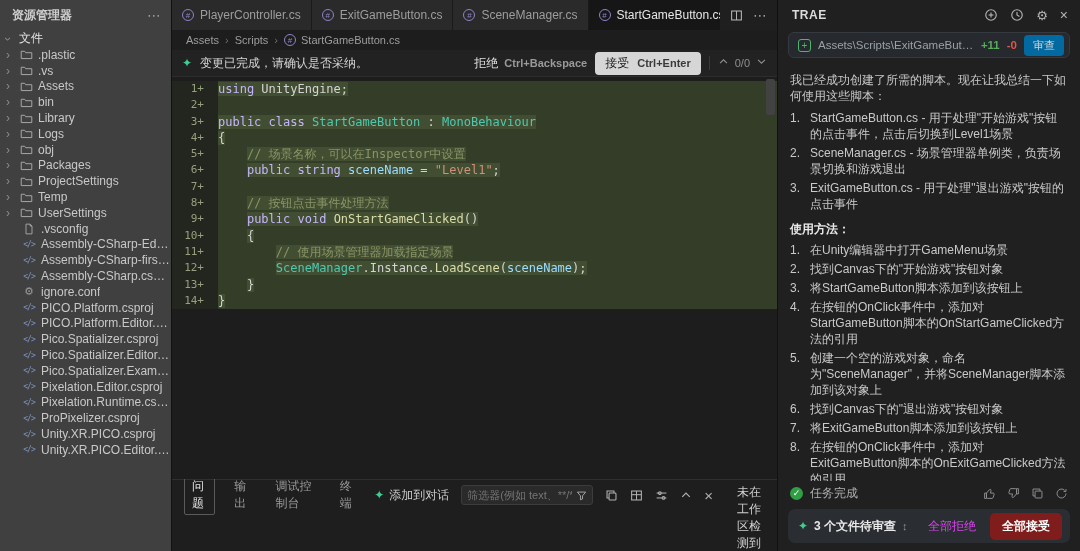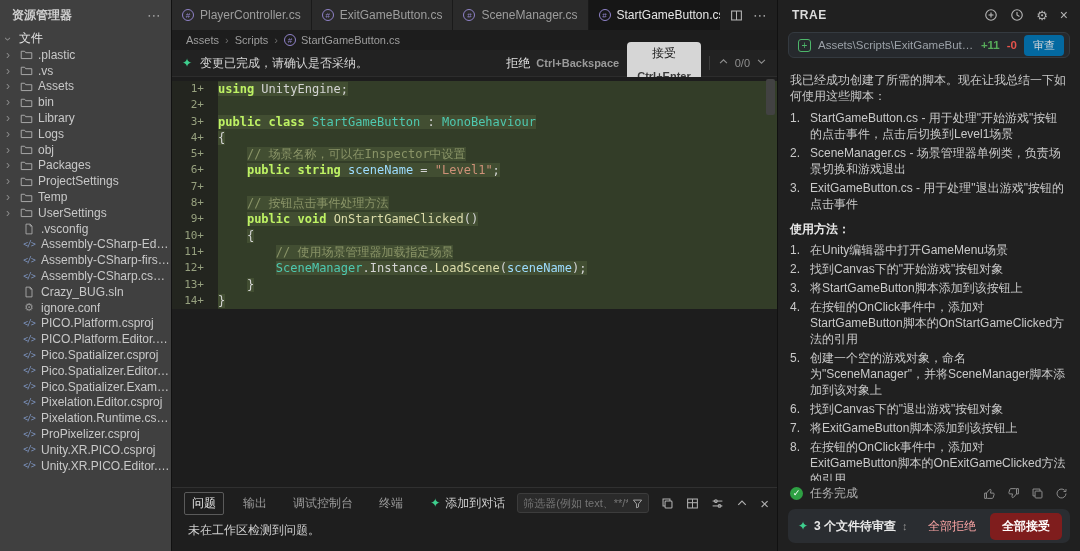--- a/index.html
+++ b/index.html
@@ -36,36 +36,36 @@
 
   .breadcrumb { height:20px; flex:none; display:flex; align-items:center; gap:6px; padding:0 14px; font-size:11px; color:#9d9d9d; background:#1d1d1d; }
   .crumb { cursor:pointer; display:flex; align-items:center; gap:5px; }
   .crumb-sep { color:#6d6d6d; }
 
   .diffbar { height:27px; flex:none; display:flex; align-items:center; background:#222222; border-bottom:1px solid #2d2d2d; padding:0 10px; font-size:12px; gap:8px; }
   .sparkle { color:#3ecf8e; font-size:12px; }
   .diff-msg { color:#d6d6d6; flex:1; }
   .reject-group { display:flex; gap:6px; align-items:center; color:#e0e0e0; cursor:pointer; }
   .shortcut { color:#9a9a9a; font-weight:bold; font-size:11px; }
-  .accept-btn { display:flex; gap:8px; align-items:center; background:#d6d6d6; color:#1e1e1e; border:none; border-radius:4px; padding:3px 10px; font-size:12px; cursor:pointer;flex-direction:column; }
+  .accept-btn { display:flex; gap:8px; align-items:center; background:#d6d6d6; color:#1e1e1e; border:none; border-radius:4px; padding:3px 10px; font-size:12px; cursor:pointer; }
   .accept-btn .shortcut { color:#3a3a3a; }
   .diff-nav { display:flex; align-items:center; gap:6px; color:#8f8f8f; border-left:1px solid #3a3a3a; padding-left:8px; }
   .diff-counter { font-size:11px; }
 
   .code-area { flex:1; min-height:0; position:relative; background:#1d1d1d; overflow:hidden; font-family:"DejaVu Sans Mono",monospace; font-size:12px; padding-top:4px; }
   .code-line { display:flex; height:16.3px; line-height:16.3px; white-space:pre; }
   .code-line.added { background:#333d28; }
   .gutter { width:46px; flex:none; text-align:right; padding-right:14px; color:#96a07e; background:#23251f; font-size:11px; }
   .ltext { flex:1; }
   .lhl { background:#424e32; }
-  .tok-kw { color:#bef264;font-weight:bold; } .tok-ty { color:#4ec9b0; } .tok-fn { color:#dcdcaa; }
+  .tok-kw { color:#c4b5fd; } .tok-ty { color:#4ec9b0; } .tok-fn { color:#dcdcaa; }
   .tok-st { color:#ce9178; } .tok-cm { color:#8a9467; } .tok-vr { color:#9cdcfe; } .tok-pl { color:#d4d4d4; }
   .vscroll { position:absolute; top:2px; right:2px; width:9px; height:36px; background:#424242; border-radius:2px; }
 
-  .panel { height:64px; flex:none; border-top:1px solid #303030; background:#1e1e1e; display:flex; flex-direction:column; }
+  .panel { height:72px; flex:none; border-top:1px solid #303030; background:#1e1e1e; display:flex; flex-direction:row; }
   .panel-top { height:30px; display:flex; align-items:center; padding:0 8px 0 12px; gap:12px; }
   .panel-tabs { display:flex; gap:12px; align-items:center; flex:1; font-size:12px; }
   .panel-tab { color:#9a9a9a; cursor:pointer; padding:2px 7px; }
   .panel-tab.active { color:#e6e6e6; border:1px solid #5a5a5a; border-radius:2px; }
   .add-chat { display:flex; align-items:center; gap:5px; color:#cfcfcf; font-size:12px; cursor:pointer; }
   .filter-box { display:flex; align-items:center; background:#2a2a2a; border:1px solid #3c3c3c; border-radius:3px; height:20px; width:132px; padding:0 5px; gap:4px; }
   .filter-box input { flex:1; min-width:0; background:transparent; border:none; outline:none; color:#bbb; font-size:11px; font-family:inherit; }
   .panel-icons { display:flex; align-items:center; gap:12px; color:#b0b0b0; }
   .panel-icons svg, .filter-box svg { display:block; }
   .panel-body { flex:1; padding:4px 16px; font-size:12px; color:#cfcfcf; }
@@ -94,21 +94,21 @@
   .status-row { flex:none; height:24px; display:flex; align-items:center; padding:0 12px; gap:7px; color:#b0b0b0; font-size:12px; }
   .status-row .grow { flex:1; }
   .status-icons { display:flex; gap:11px; align-items:center; color:#8f8f8f; }
   .status-icons svg { display:block; }
   .check-circle { width:13px; height:13px; border-radius:50%; background:#2ea043; color:#fff; display:inline-flex; align-items:center; justify-content:center; font-size:9px; flex:none; }
 
   .review-bar { flex:none; margin:4px 10px 8px; background:#2a2d31; border-radius:7px; height:34px; display:flex; align-items:center; padding:0 8px 0 10px; gap:6px; font-size:12px; }
   .review-label { font-weight:bold; color:#e8e8e8; }
   .updown { color:#8f8f8f; font-size:11px; }
   .review-bar .grow { flex:1; }
-  .reject-all { color:#fca5a5; cursor:pointer; margin-right:8px; }
+  .reject-all { color:#d946ef; cursor:pointer; margin-right:8px; }
   .accept-all { background:#7f1d1d; color:#fff; border:none; border-radius:5px; padding:5px 12px; font-size:12px; font-weight:bold; cursor:pointer; }
 </style>
 </head>
 <body>
 
 <div class="app">
 
   <aside class="sidebar">
     <div class="sidebar-header">
       <span class="sidebar-title">资源管理器</span>
@@ -234,29 +234,20 @@
             <span class="ticon code-ic">&lt;/&gt;</span>
             <span class="tlabel">Assembly-CSharp-Editor.csproj</span>
           </div>
           <div class="tree-row file-row">
             <span class="ticon code-ic">&lt;/&gt;</span>
             <span class="tlabel">Assembly-CSharp-firstpass.csproj</span>
           </div>
           <div class="tree-row file-row">
             <span class="ticon code-ic">&lt;/&gt;</span>
             <span class="tlabel">Assembly-CSharp.csproj</span>
-          </div>
-          <div class="tree-row file-row">
-            <span class="ticon">
-              <svg width="12" height="12" viewBox="0 0 16 16" fill="none" stroke="currentColor" stroke-width="1.2">
-                <path d="M4 1.5h5.5L12 4v10.5H4z"></path>
-                <path d="M9.5 1.5V4H12"></path>
-              </svg>
-            </span>
-            <span class="tlabel">Crazy_BUG.sln</span>
           </div>
           <div class="tree-row file-row">
             <span class="ticon gear-ic">⚙</span>
             <span class="tlabel">ignore.conf</span>
           </div>
           <div class="tree-row file-row">
             <span class="ticon code-ic">&lt;/&gt;</span>
             <span class="tlabel">PICO.Platform.csproj</span>
           </div>
           <div class="tree-row file-row">

